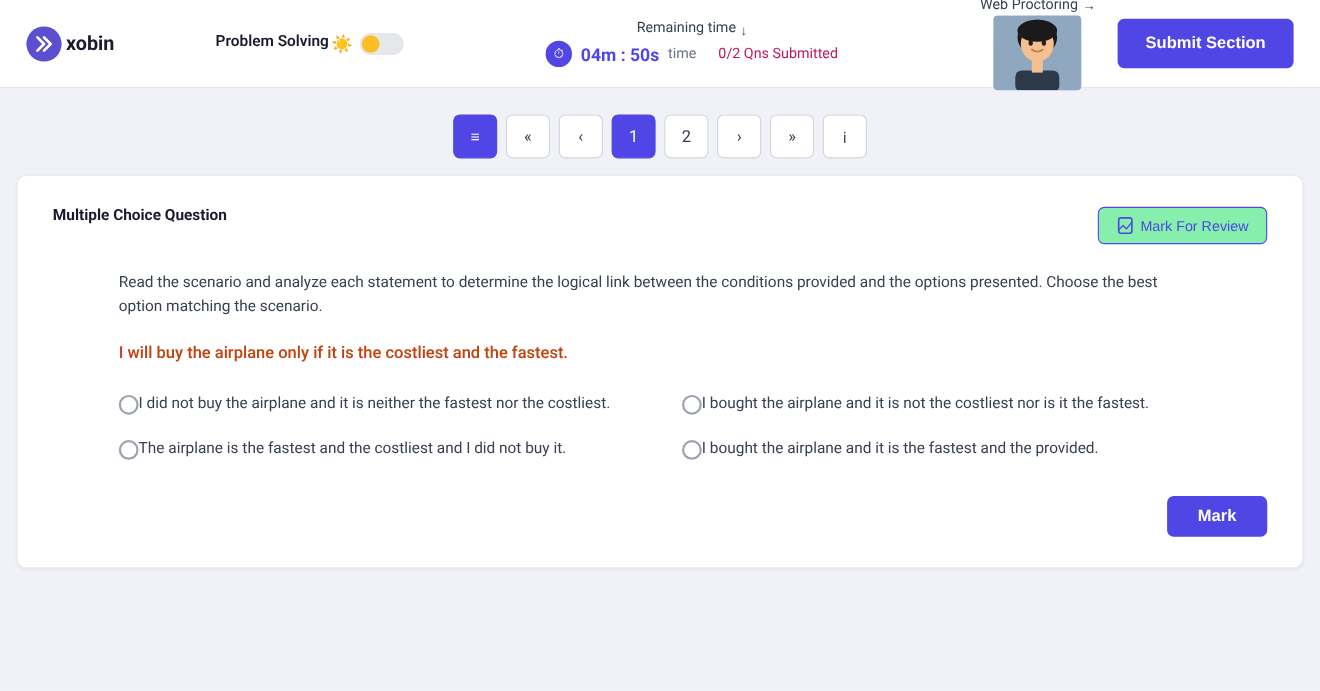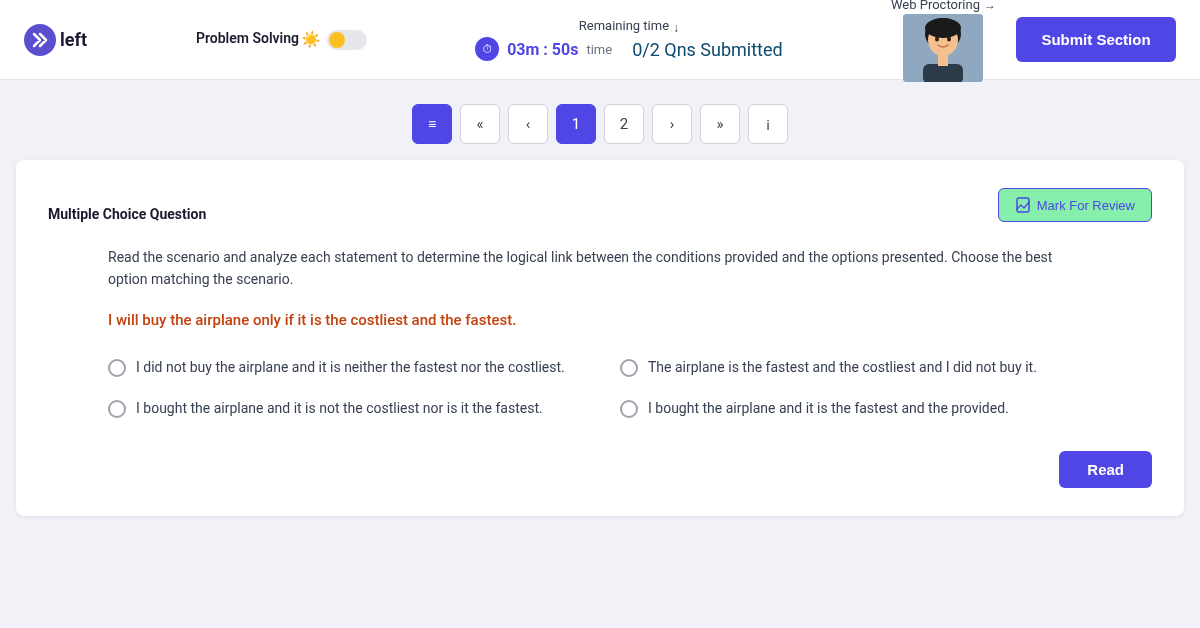--- a/index.html
+++ b/index.html
@@ -109,22 +109,22 @@
     .timer-text {
       font-size: 16px;
       font-weight: 700;
       color: #4f46e5;
     }
     .timer-left {
       font-size: 13px;
       color: #6b7280;
     }
     .submitted-count {
-      font-size: 18px;
-      color: #0c4a6e;
+      font-size: 13px;
+      color: #be185d;
       margin-left: 12px;
     }
     .avatar {
       width: 80px;
       height: 68px;
       background: linear-gradient(135deg, #c7d2fe, #818cf8);
       border-radius: 4px;
       overflow: hidden;
       display: flex;
       align-items: center;
@@ -184,21 +184,21 @@
     .question-card {
       background: white;
       border-radius: 8px;
       margin: 0 16px 16px 16px;
       padding: 28px 32px;
       box-shadow: 0 1px 4px rgba(0,0,0,0.08);
     }
     .question-header {
       display: flex;
       justify-content: space-between;
-      align-items: flex-end;
+      align-items: flex-start;
       margin-bottom: 24px;
     }
     .question-type {
       font-size: 14px;
       font-weight: 700;
       color: #1a1a2e;
     }
     .mark-review-btn {
       display: flex;
       align-items: center;
@@ -231,21 +231,20 @@
 
     .options-grid {
       display: grid;
       grid-template-columns: 1fr 1fr;
       gap: 20px 40px;
       margin-bottom: 32px;
     }
     .option-item {
       display: flex;
       align-items: flex-start;
-      gap: 10px;
       cursor: pointer;
     }
     .option-radio {
       width: 18px;
       height: 18px;
       border: 2px solid #9ca3af;
       border-radius: 50%;
       flex-shrink: 0;
       margin-top: 2px;
       background: white;
@@ -278,42 +277,42 @@
 
 <div class="header">
 
   <div class="logo-area">
     <div class="xobin-logo">
       <div class="xobin-logo-circle">
         <svg width="18" height="18" viewBox="0 0 18 18" fill="none">
           <path d="M3 3L9 9L3 15M9 3L15 9L9 15" stroke="white" stroke-width="2.5" stroke-linecap="round" stroke-linejoin="round"></path>
         </svg>
       </div>
-      <span class="xobin-logo-text">left</span>
+      <span class="xobin-logo-text">xobin</span>
     </div>
   </div>
 
   <div style="display:flex;flex-direction:row;gap:2px;margin-left:32px;">
     <span class="section-title">Problem Solving</span>
     <div class="toggle-container">
       <span class="sun-icon-small">☀️</span>
       <div class="toggle">
         <div class="toggle-knob"></div>
       </div>
     </div>
   </div>
 
   <div class="remaining-area">
     <div style="display:flex;align-items:center;gap:4px;">
       <span class="remaining-label">Remaining time</span>
       <span style="font-size:12px;color:#374151;">↓</span>
     </div>
     <div class="timer-row">
       <div class="timer-icon">⏱</div>
-      <span class="timer-text">03m : 50s</span>
+      <span class="timer-text">04m : 50s</span>
       <span class="timer-left">time</span>
       <span class="submitted-count">0/2 Qns Submitted</span>
     </div>
   </div>
 
   <div style="display:flex;flex-direction:column;align-items:center;gap:2px;">
     <div style="display:flex;align-items:center;gap:4px;">
       <span style="font-size:13px;color:#374151;">Web Proctoring</span>
       <span style="font-size:12px;color:#374151;">→</span>
     </div>
@@ -375,32 +374,32 @@
 
     <div class="options-grid">
 
       <div class="option-item">
         <div class="option-radio"></div>
         <span class="option-text">I did not buy the airplane and it is neither the fastest nor the costliest.</span>
       </div>
 
       <div class="option-item">
         <div class="option-radio"></div>
-        <span class="option-text">The airplane is the fastest and the costliest and I did not buy it.</span>
+        <span class="option-text">I bought the airplane and it is not the costliest nor is it the fastest.</span>
       </div>
 
       <div class="option-item">
         <div class="option-radio"></div>
-        <span class="option-text">I bought the airplane and it is not the costliest nor is it the fastest.</span>
+        <span class="option-text">The airplane is the fastest and the costliest and I did not buy it.</span>
       </div>
 
       <div class="option-item">
         <div class="option-radio"></div>
         <span class="option-text">I bought the airplane and it is the fastest and the provided.</span>
       </div>
 
     </div>
   </div>
 
   <div class="card-footer">
-    <button class="next-btn">Read</button>
+    <button class="next-btn">Mark</button>
   </div>
 </div>
 
 </body></html>

